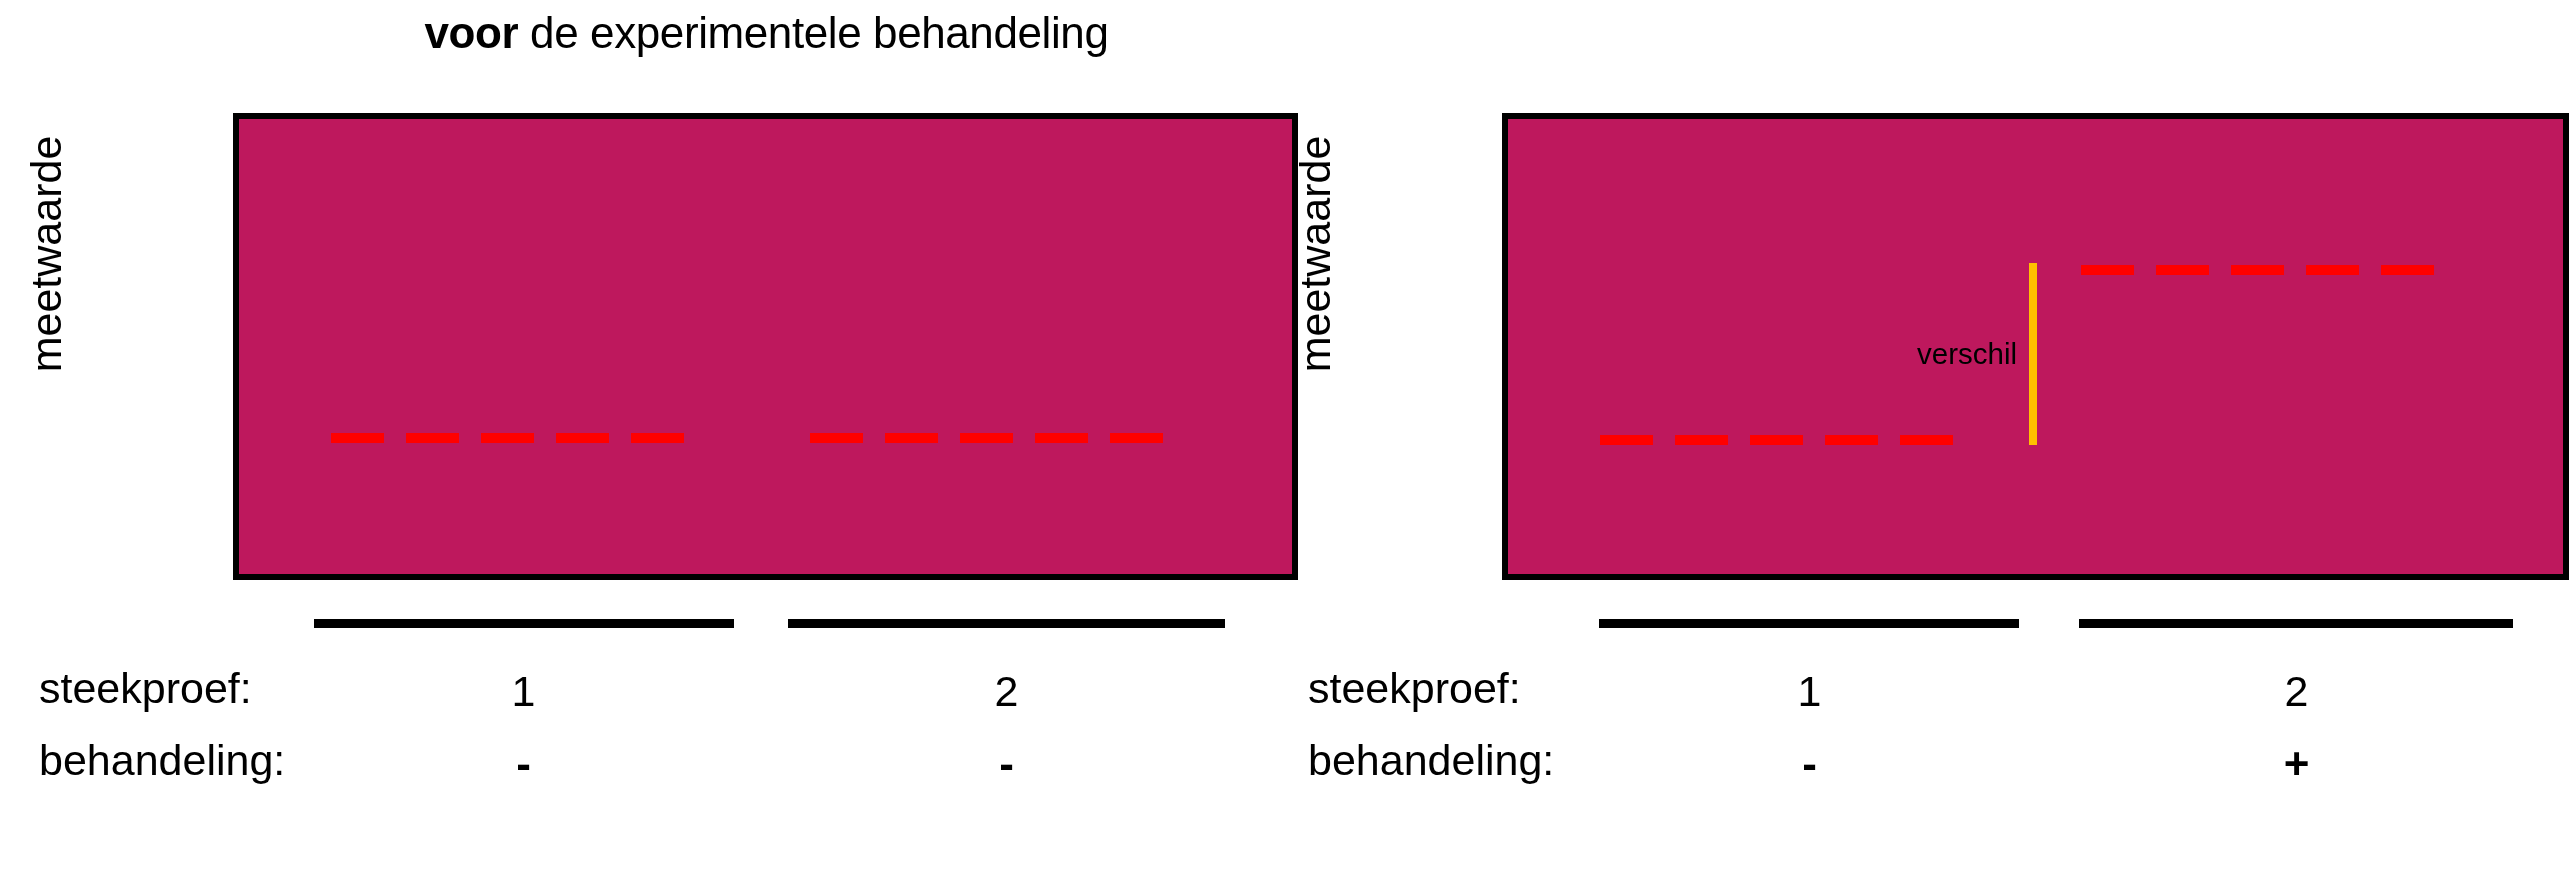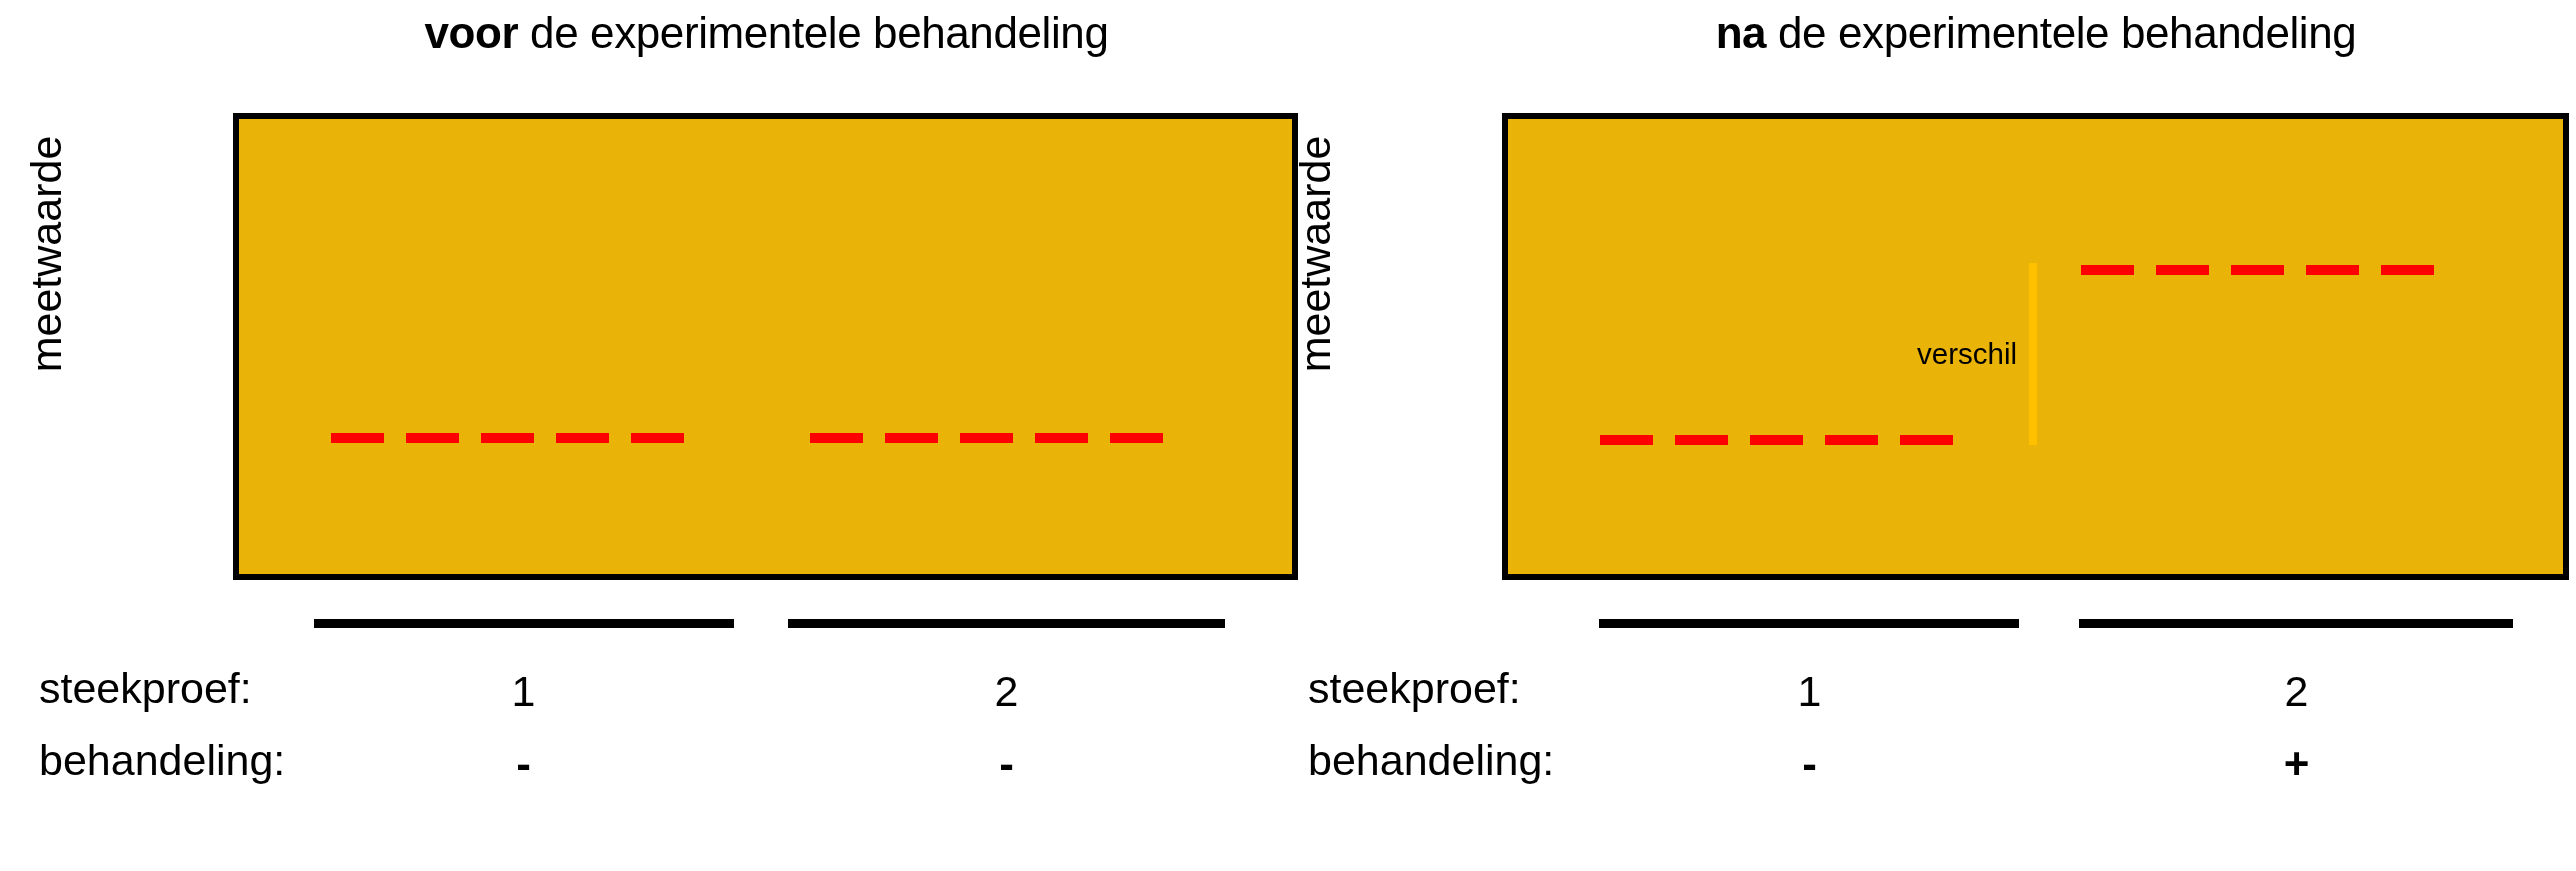--- a/index.html
+++ b/index.html
@@ -47,21 +47,21 @@
   #ylabel-right{left:-118px;top:231px;}
 
   
   .plotbox{
     position:absolute;
     top:113px;
     left:233px;
     width:1053px;
     height:455px;
     border:6.5px solid #000000;
-    background:#eab308;
+    background:#be185d;
     box-sizing:content-box;
   }
   #plotbox-right{width:1055px;}
 
   
   .redline{
     position:absolute;
     height:9.8px;
     background:
       repeating-linear-gradient(to right,
@@ -139,23 +139,20 @@
 
     <div class="rowvalue" style="left:458px;top:668px;width:131px;">1</div>
     <div class="rowvalue" style="left:941px;top:668px;width:131px;">2</div>
 
     <div class="rowvalue sym" style="left:458px;top:740px;width:131px;">-</div>
     <div class="rowvalue sym" style="left:941px;top:740px;width:131px;">-</div>
   </div>
 
   <div class="panel" id="panel-right">
 
-    <div class="panel-title" id="title-right">
-      <span class="bold">na</span><span> de experimentele behandeling</span>
-    </div>
 
     <div class="ylabel" id="ylabel-right">meetwaarde</div>
 
     <div class="plotbox" id="plotbox-right">
 
       <div class="redline" style="left:92px;top:316px;width:375px;"></div>
 
       <div class="redline" style="left:573px;top:146px;width:375px;"></div>
 
       <div class="yellowbar" style="left:521px;top:144px;width:8.2px;height:182px;"></div>

